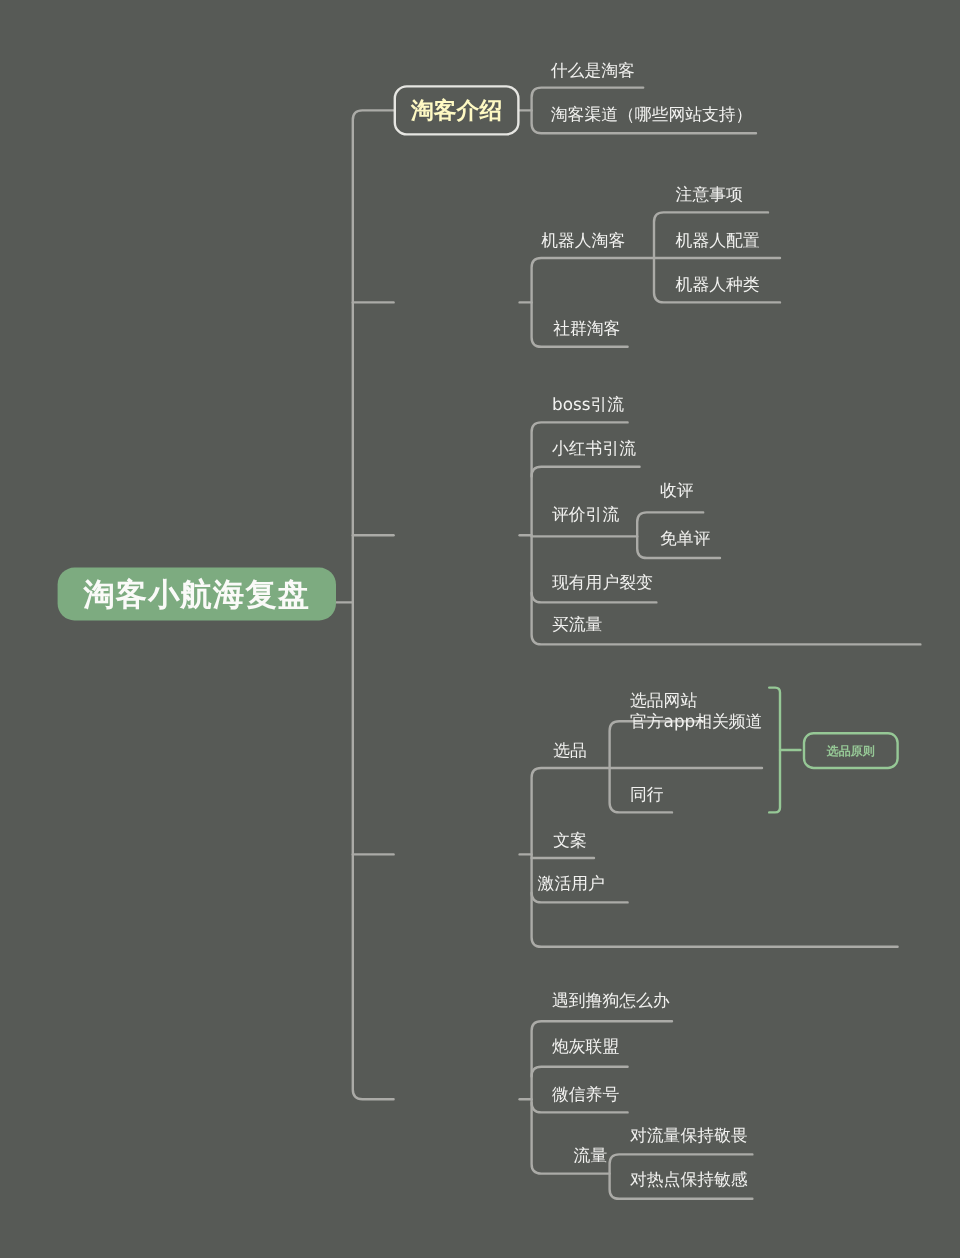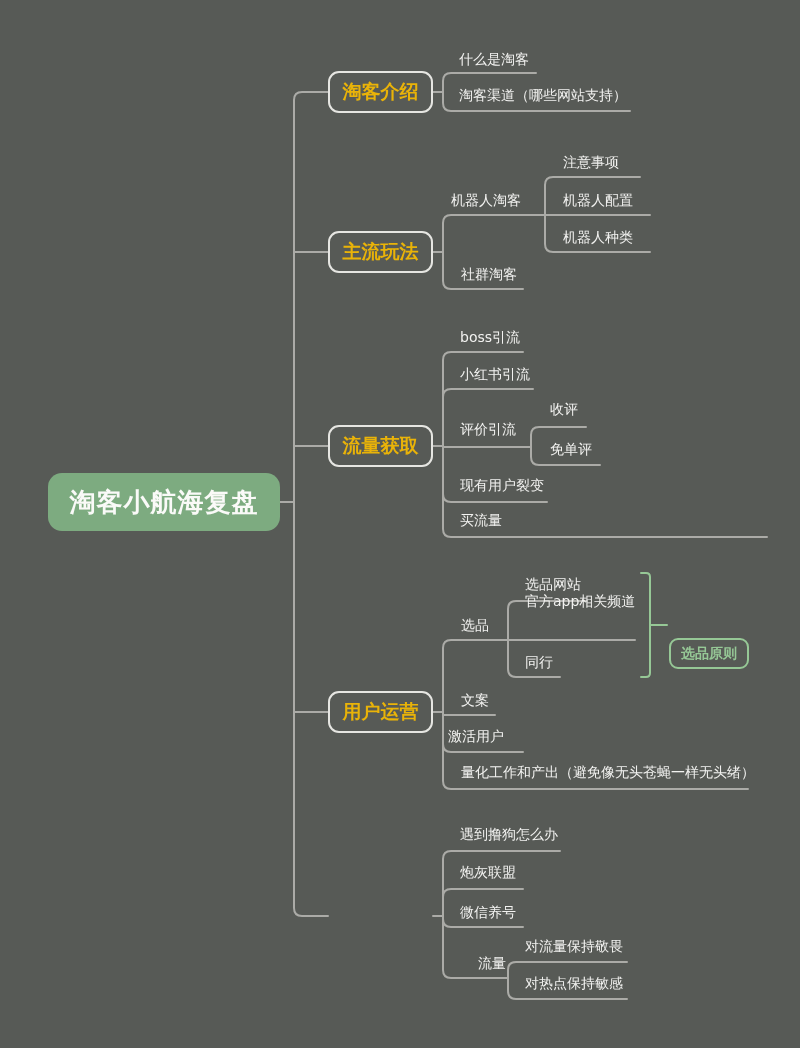--- a/index.html
+++ b/index.html
@@ -8,42 +8,42 @@
     background:#575a56;
     font-family:"DejaVu Sans","Liberation Sans",sans-serif;
     position:relative;
     overflow:hidden;
   }
   #canvas{position:absolute;inset:0;width:800px;height:1048px;}
   svg.wires{position:absolute;left:0;top:0;pointer-events:none;}
   svg.wires path{fill:none;stroke:#ababa7;stroke-width:2;stroke-linecap:round;}
   svg.wires path.green{stroke:#96c896;}
   .root-node{
-    position:absolute;left:48px;top:473px;width:232px;height:58px;
+    position:absolute;left:48px;top:473px;width:232px;height:44px;
     background:#7dab80;border-radius:14px;
     display:flex;align-items:center;justify-content:center;
     color:#fafaf8;font-size:26px;font-weight:bold;letter-spacing:1px;
     box-sizing:border-box;
   }
   .branch-node{
     position:absolute;left:328px;width:105px;height:42px;
     border:2px solid #e6e6e2;border-radius:11px;
     display:flex;align-items:center;justify-content:center;
-    color:#eab308;font-size:19px;font-weight:bold;
+    color:#fef9c3;font-size:19px;font-weight:bold;
     box-sizing:border-box;background:transparent;
   }
   .lbl{
     position:absolute;transform:translateY(-52%);
     color:#f2f2f0;font-size:14px;font-weight:400;white-space:nowrap;
   }
   .summary-node{
-    position:absolute;left:669px;top:638px;width:80px;height:31px;
+    position:absolute;left:669px;top:610px;width:80px;height:31px;
     border:2px solid #96c896;border-radius:9px;
     display:flex;align-items:center;justify-content:center;
-    color:#96c896;font-size:14px;font-weight:600;
+    color:#96c896;font-size:10px;font-weight:600;
     box-sizing:border-box;background:transparent;
   }
 </style>
 </head>
 <body>
 
 <div id="canvas">
 
   <svg class="wires" width="800" height="1048">
 
@@ -85,29 +85,20 @@
     <path d="M 627 962 H 516 Q 508 962 508 970 V 991 Q 508 999 516 999 H 627"></path>
   </svg>
 
   <div class="root-node">
     <span>淘客小航海复盘</span>
   </div>
 
   <div class="branch-node" style="top:71px">
       <span>淘客介绍</span>
     </div>
-  <div class="branch-node" style="top:231px">
-      <span>主流玩法</span>
-    </div>
-  <div class="branch-node" style="top:425px">
-      <span>流量获取</span>
-    </div>
-  <div class="branch-node" style="top:691px">
-      <span>用户运营</span>
-    </div>
 
   <div class="lbl" style="left:459px;top:60px">什么是淘客</div>
   <div class="lbl" style="left:459px;top:96px">淘客渠道（哪些网站支持）</div>
 
   <div class="lbl" style="left:451px;top:201px">机器人淘客</div>
   <div class="lbl" style="left:563px;top:163px">注意事项</div>
   <div class="lbl" style="left:563px;top:201px">机器人配置</div>
   <div class="lbl" style="left:563px;top:238px">机器人种类</div>
   <div class="lbl" style="left:461px;top:275px">社群淘客</div>
 
@@ -121,21 +112,20 @@
 
   <div class="lbl" style="left:461px;top:626px">选品</div>
   <div class="lbl" style="left:525px;top:585px">选品网站</div>
   <div class="lbl" style="left:525px;top:602px">官方app相关频道</div>
   <div class="lbl" style="left:525px;top:663px">同行</div>
   <div class="summary-node">
     <span>选品原则</span>
   </div>
   <div class="lbl" style="left:461px;top:701px">文案</div>
   <div class="lbl" style="left:448px;top:737px">激活用户</div>
-  <div class="lbl" style="left:461px;top:773px">量化工作和产出（避免像无头苍蝇一样无头绪）</div>
 
   <div class="lbl" style="left:460px;top:835px">遇到撸狗怎么办</div>
   <div class="lbl" style="left:460px;top:873px">炮灰联盟</div>
   <div class="lbl" style="left:460px;top:913px">微信养号</div>
   <div class="lbl" style="left:478px;top:964px">流量</div>
   <div class="lbl" style="left:525px;top:947px">对流量保持敬畏</div>
   <div class="lbl" style="left:525px;top:984px">对热点保持敏感</div>
 
 </div>
 

